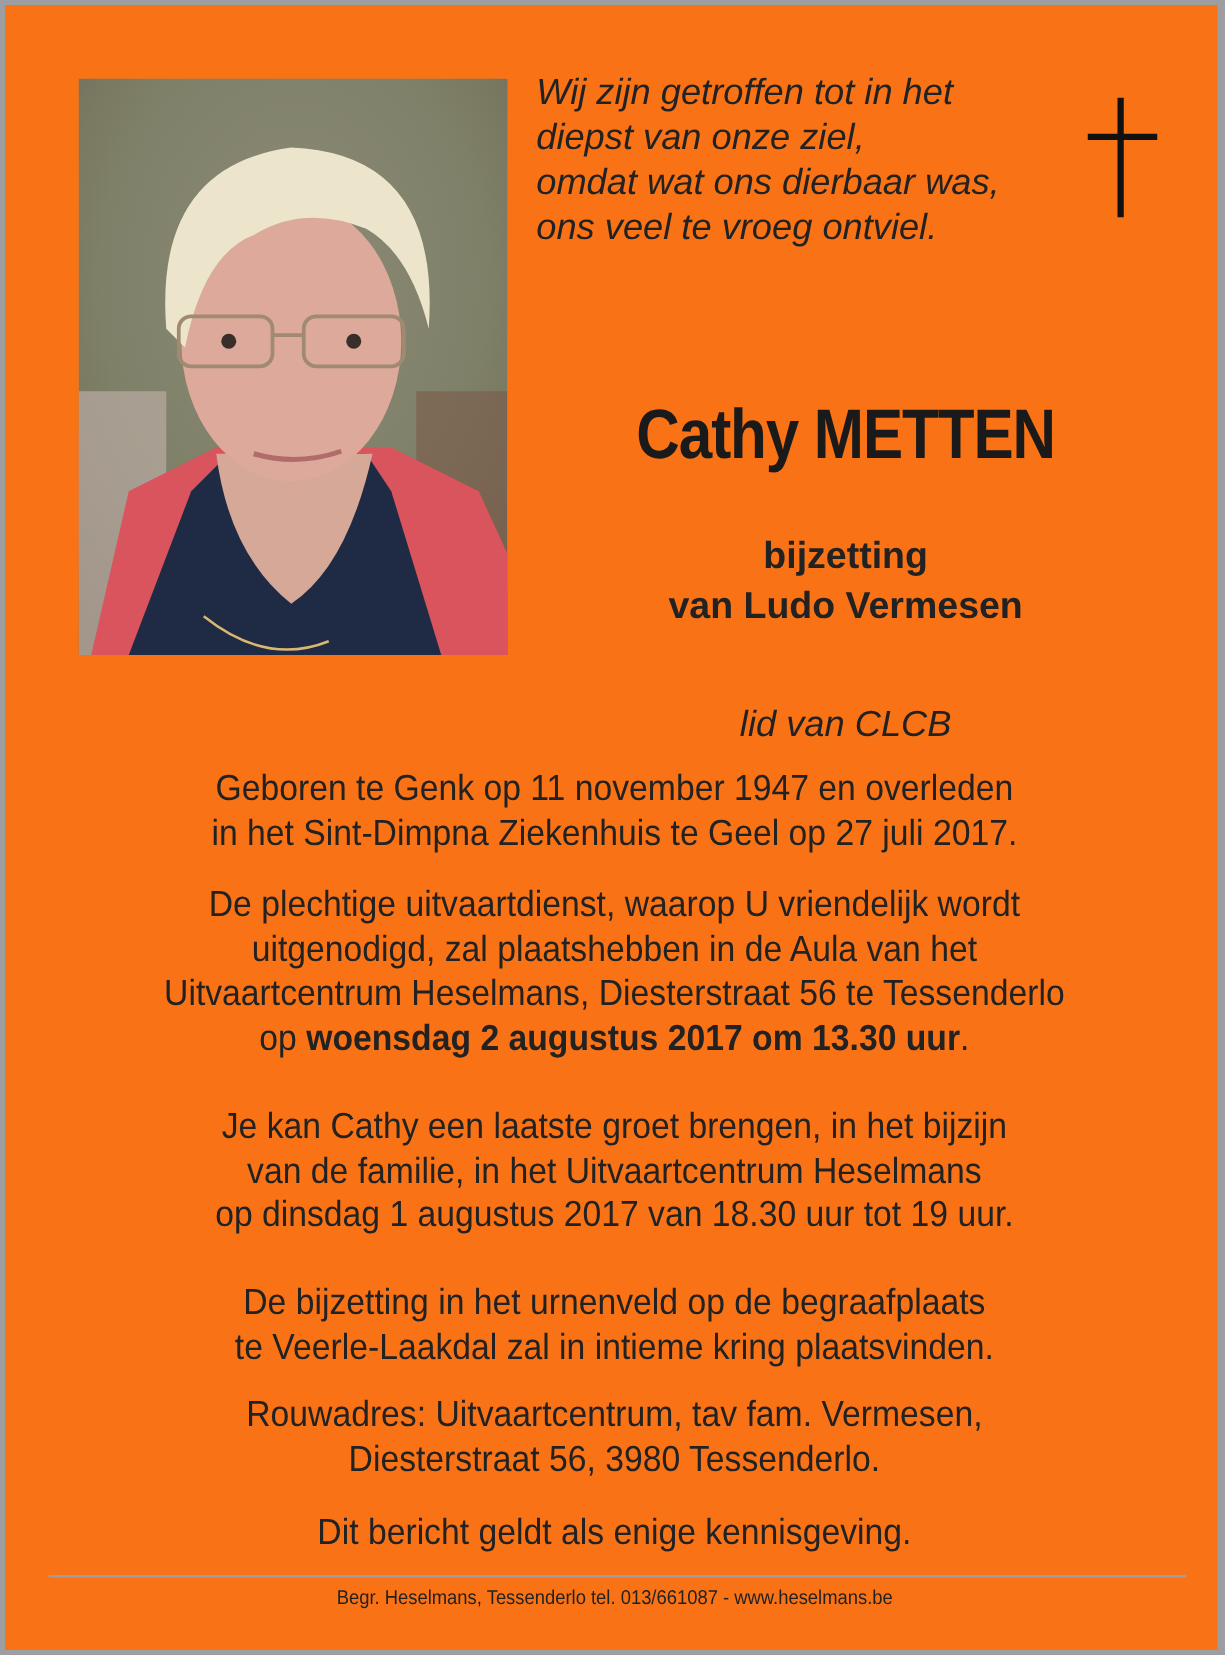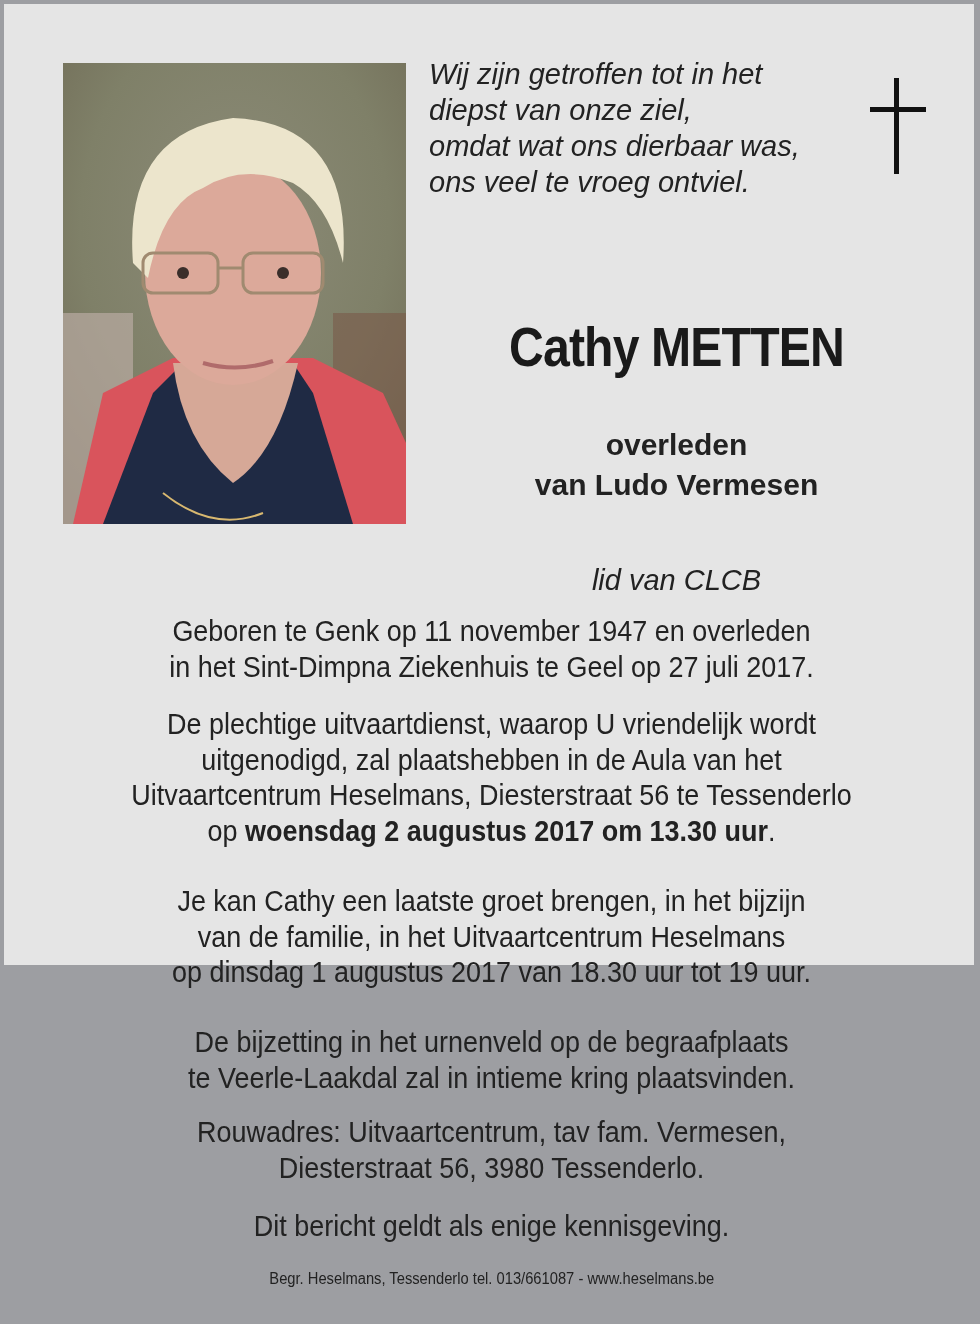--- a/index.html
+++ b/index.html
@@ -3,22 +3,22 @@
   <meta charset="utf-8">
   <style>
     html, body { margin: 0; padding: 0; }
     body {
       width: 980px; height: 1324px; position: relative; overflow: hidden;
       background: #9d9ea2;
       font-family: "Liberation Sans", sans-serif;
       color: #1e1e1e;
     }
     .card {
-      position: absolute; left: 4px; top: 4px; width: 970px; height: 961px;
-      background: #e5e5e5;
+      position: absolute; left: 4px; top: 4px; width: 970px; height: 1316px;
+      background: #f97316;
     }
     .photo {
       position: absolute; left: 59px; top: 59px; width: 343px; height: 461px;
       overflow: hidden;
       background: linear-gradient(180deg, #7b7f63 0%, #8a8a72 40%, #a39a90 75%, #8a6f60 100%);
     }
     .photo svg { display: block; }
     .poem {
       position: absolute; left: 425px; top: 52px; width: 420px;
       font-style: italic; font-size: 29px; line-height: 36px; color: #222;
@@ -104,21 +104,21 @@
     <div>ons veel te vroeg ontviel.</div>
   </div>
 
   <svg class="cross" viewBox="0 0 56 96">
     <rect x="24" y="0" width="5" height="96" fill="#111"></rect>
     <rect x="0" y="29" width="56" height="5" fill="#111"></rect>
   </svg>
 
   <div class="center-col name">Cathy METTEN</div>
   <div class="center-col relation">
-    <div>overleden</div>
+    <div>bijzetting</div>
     <div>van Ludo Vermesen</div>
   </div>
   <div class="center-col membership">lid van CLCB</div>
 
   <div class="body-text p1">
     <div>Geboren te Genk op 11 november 1947 en overleden</div>
     <div>in het Sint-Dimpna Ziekenhuis te Geel op 27 juli 2017.</div>
   </div>
 
   <div class="body-text p2">

